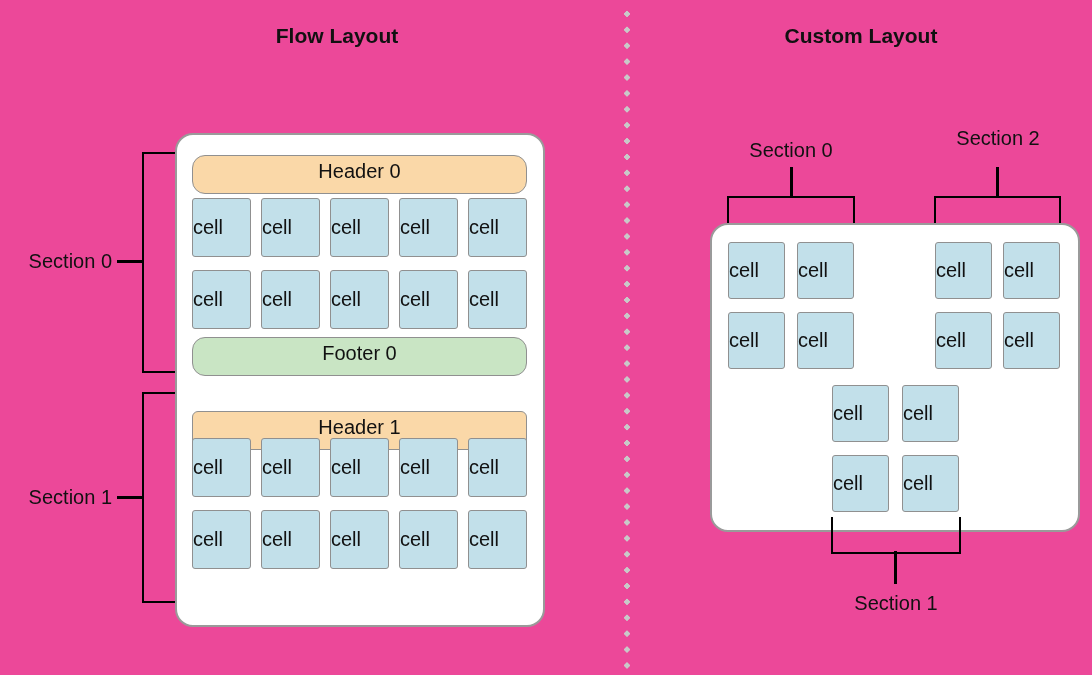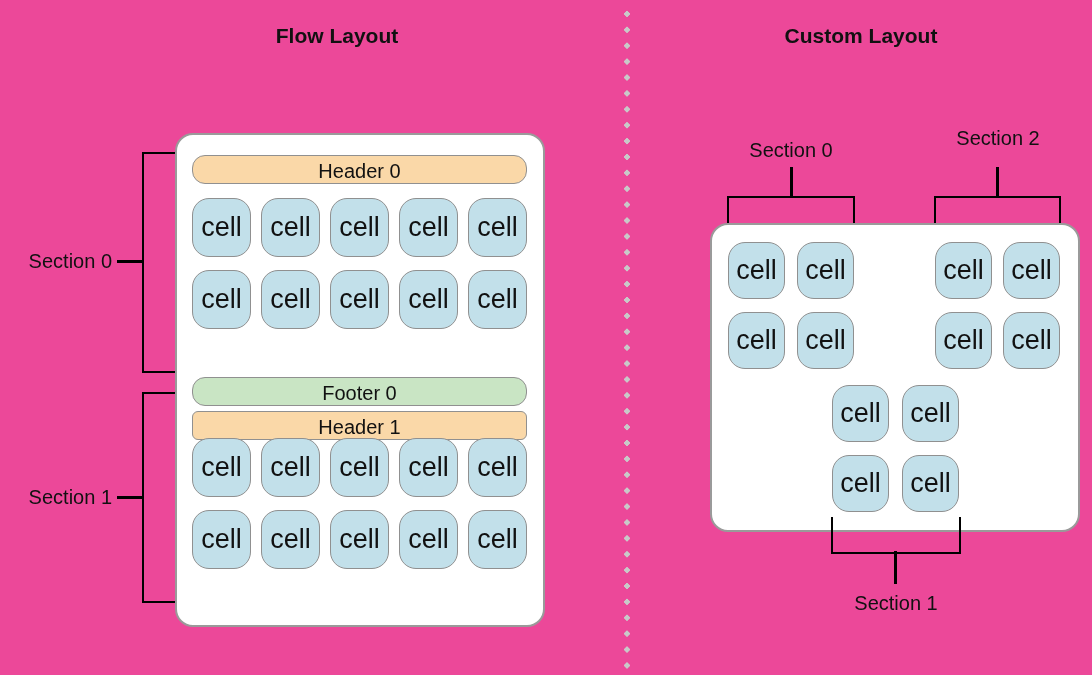--- a/index.html
+++ b/index.html
@@ -19,34 +19,34 @@
   }
   .panel-title{
     position:absolute;top:24px;font-size:21px;font-weight:bold;
     text-align:center;white-space:nowrap;
   }
   .container{
     position:absolute;box-sizing:border-box;background:#ffffff;
     border:2px solid var(--container-border);border-radius:18px;
   }
   .supp{
-    position:absolute;box-sizing:border-box;height:29px;width:335px;left:15px;
+    position:absolute;box-sizing:border-box;height:39px;width:335px;left:15px;
     border:1.5px solid var(--shape-border);border-radius:13px;
     font-size:20px;text-align:center;line-height:31px;
   }
   .supp.header{background:var(--header-fill);}
-  .supp.footer{background:var(--footer-fill);margin-top:40px;}
+  .supp.footer{background:var(--footer-fill);}
   .cellrow{
     position:absolute;left:15px;width:335px;height:59px;
     display:flex;justify-content:space-between;
   }
   .cell{
     box-sizing:border-box;width:59px;height:59px;
     background:var(--cell-fill);border:1.5px solid var(--shape-border);
-    border-radius:17px;font-size:27px;text-align:center;line-height:56px;
+    border-radius:3px;font-size:20px;line-height:56px;
   }
   .cell.abs{position:absolute;width:57px;height:57px;line-height:54px;}
   .bracket{position:absolute;box-sizing:border-box;}
   .bracket.open-right{border:2.5px solid var(--bracket);border-right:none;}
   .bracket.open-down{border:2.5px solid var(--bracket);border-bottom:none;}
   .bracket.open-up{border:2.5px solid var(--bracket);border-top:none;}
   .line{position:absolute;background:var(--bracket);}
   .side-label{
     position:absolute;left:0;width:112px;font-size:20px;
     text-align:right;white-space:nowrap;

